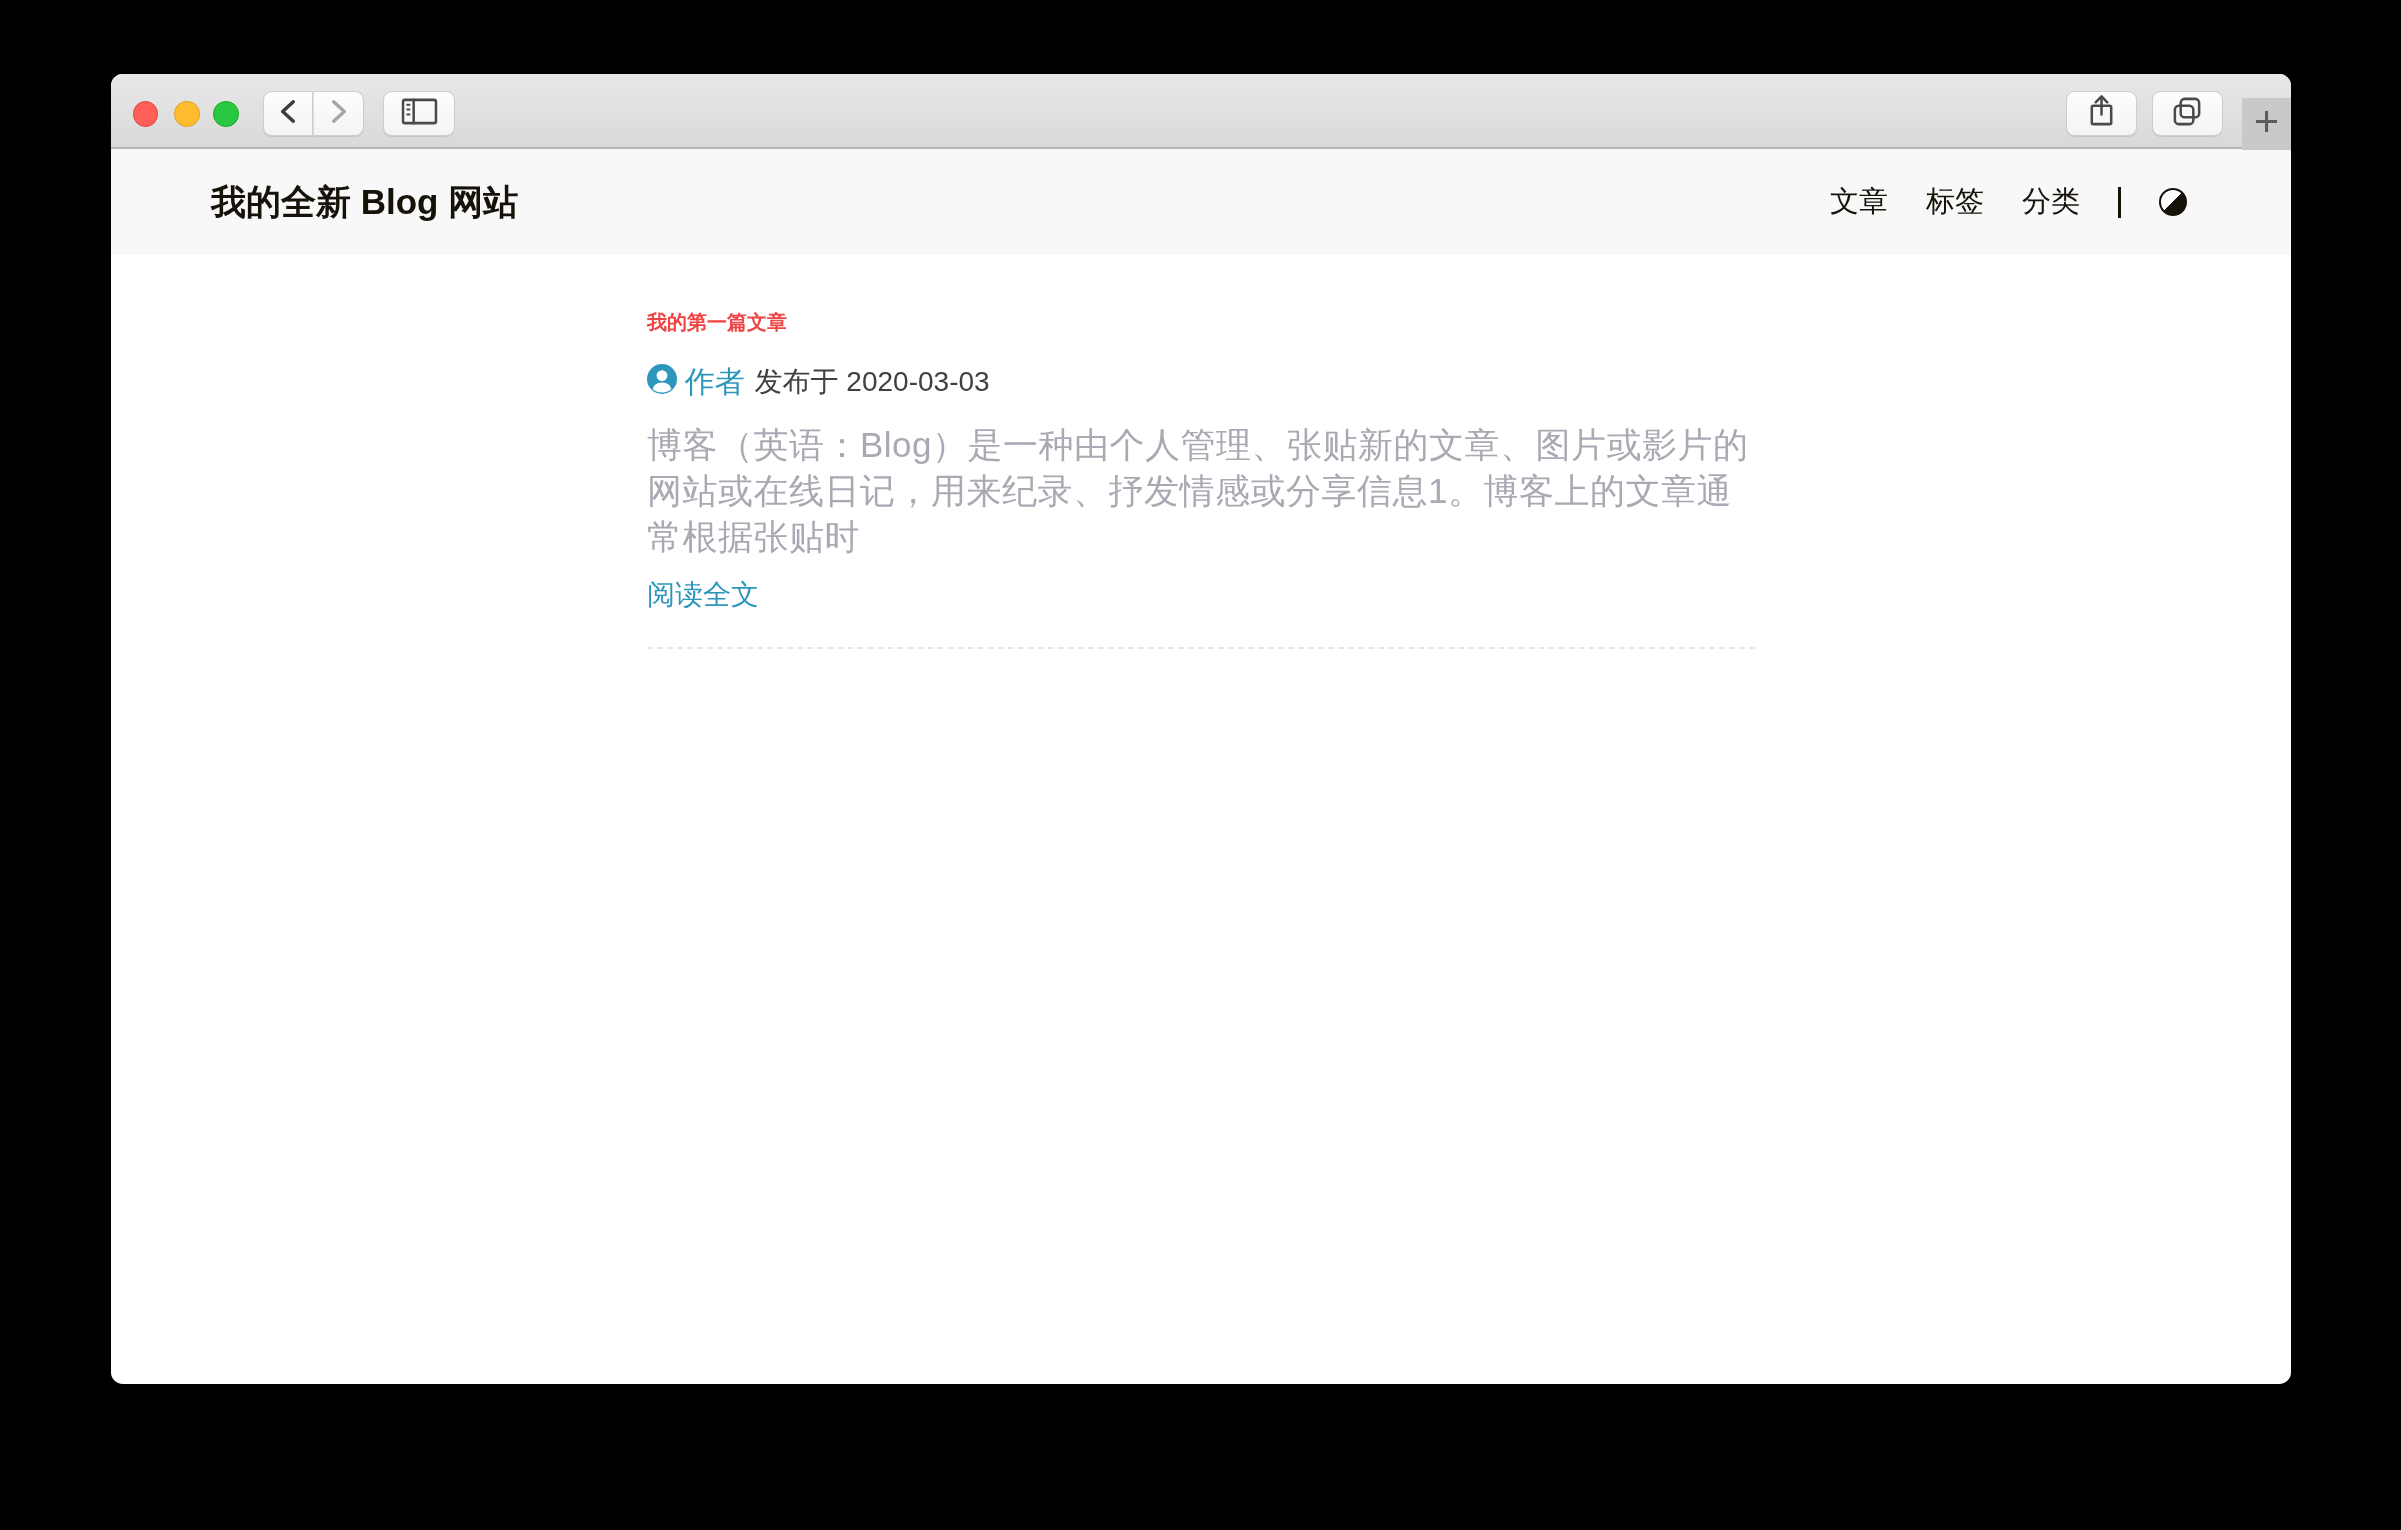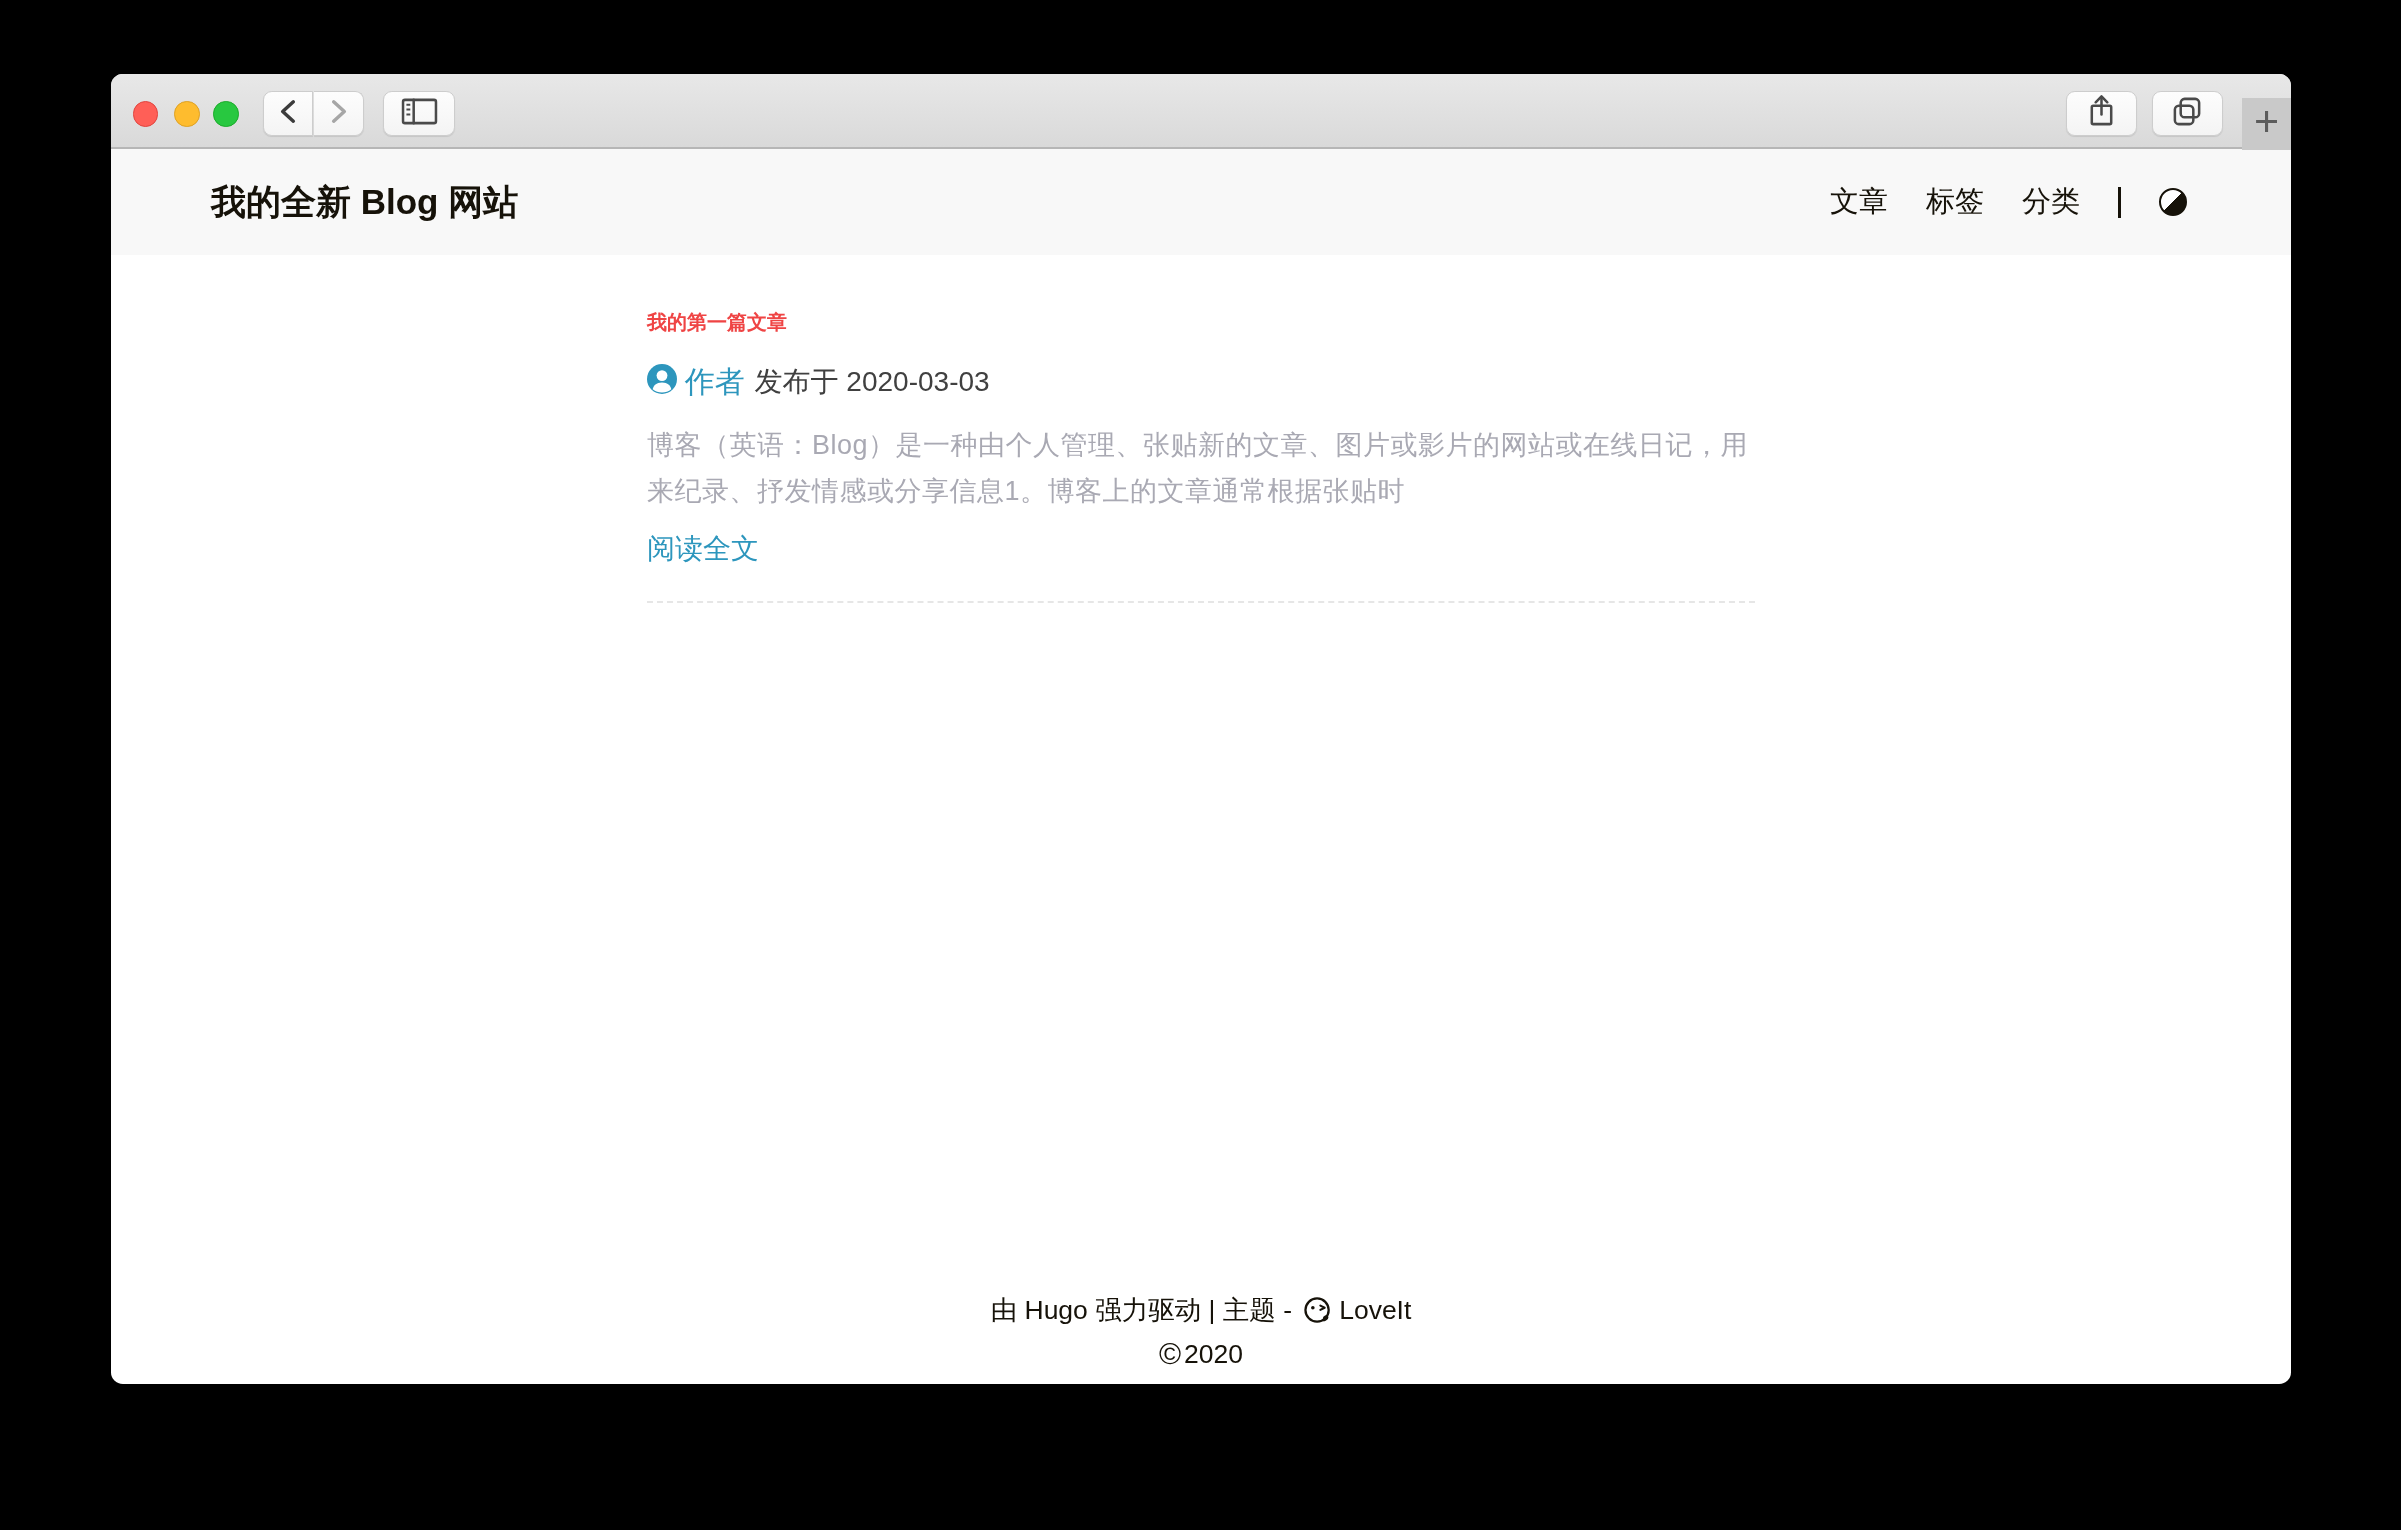--- a/index.html
+++ b/index.html
@@ -66,21 +66,21 @@
     background:linear-gradient(135deg,#fff 0 50%,#161209 50% 100%);
     cursor:pointer;
   }
 
   
   .content { width:1108px; margin:54px auto 0 536px; }
   .post-title { font-size:20px; font-weight:700; color:#ef4444; cursor:pointer; }
   .post-meta { margin-top:25.5px; display:flex; align-items:center; font-size:28px; }
   .author-link { color:var(--accent,#2d96bd); font-size:30px; margin:0 9.8px 0 7.8px; cursor:pointer; }
   .meta-rest { color:#404040; }
-  .summary { margin-top:19.6px; font-size:27px; line-height:46px; color:#a9a9b3; letter-spacing:0.5px; }
+  .summary { margin-top:19.6px; font-size:35px; line-height:46px; color:#a9a9b3; letter-spacing:0.5px; }
   .read-more { display:inline-block; margin-top:15.7px; font-size:28px; color:var(--accent,#2d96bd); cursor:pointer; }
   .post-divider { margin-top:33px; border-bottom:2px dashed #e6e6e6; }
 
   
   .site-footer { position:absolute; bottom:7.8px; left:0; width:100%; text-align:center; color:#161209; }
   .footer-line { font-size:26.5px; line-height:44px; }
   .footer-line svg { vertical-align:-6.9px; margin:0 5.9px 0 3.9px; }
   .theme-link { cursor:pointer; }
   .copy-symbol { font-size:30px; vertical-align:-1px; margin-right:2.9px; }
 
@@ -172,28 +172,15 @@
       <span class="meta-rest">发布于 2020-03-03</span>
     </div>
 
     <div class="summary">博客（英语：Blog）是一种由个人管理、张贴新的文章、图片或影片的网站或在线日记，用来纪录、抒发情感或分享信息1。博客上的文章通常根据张贴时</div>
 
     <span class="read-more">阅读全文</span>
 
     <div class="post-divider"></div>
   </div>
 
-  <div class="site-footer">
-    <div class="footer-line">
-      <span>由 Hugo 强力驱动 | 主题 - </span><span><svg width="30" height="30" viewBox="0 0 32 32">
-          <circle cx="15" cy="15" r="12.4" fill="none" stroke="#161209" stroke-width="2.4"></circle>
-          <circle cx="10.5" cy="12.5" r="1.9" fill="#161209"></circle>
-          <path d="M18.5 10.2 l4.6 2.3 l-4.6 2.3" fill="none" stroke="#161209" stroke-width="2.2" stroke-linecap="round" stroke-linejoin="round"></path>
-          <path d="M22.5 21.5 c1.6-2 4.8-1 4.6 1.4 c-0.2 2.2-2.7 3.6-5.2 4.4 c-0.6-2.6-1-5.4 0.6-5.8 Z" fill="#161209"></path>
-        </svg></span><span class="theme-link">LoveIt</span>
-    </div>
-    <div class="footer-line">
-      <span class="copy-symbol">©</span><span>2020</span>
-    </div>
-  </div>
 
 </div>
 
 
 </body></html>

